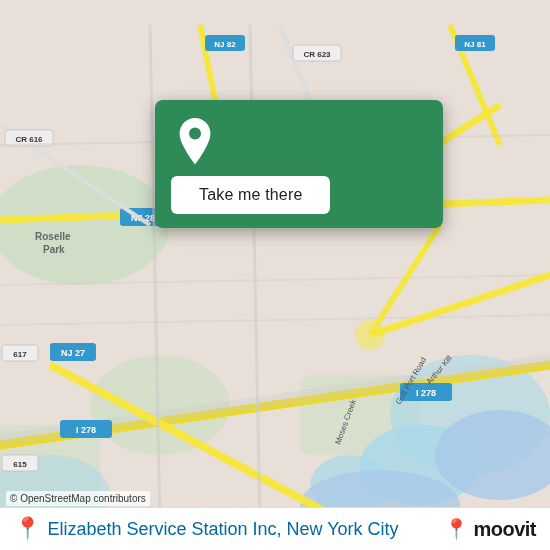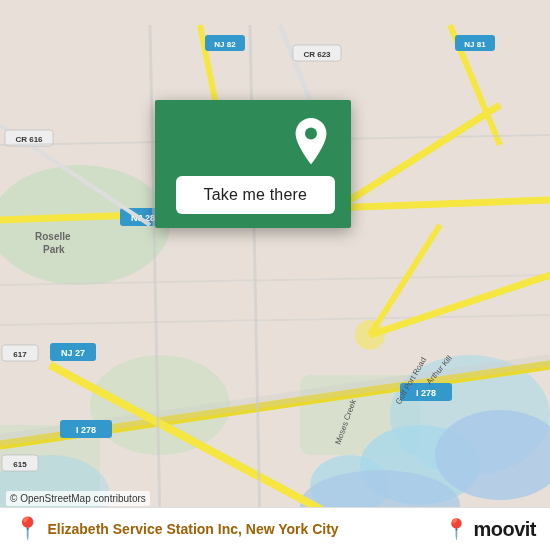--- a/index.html
+++ b/index.html
@@ -25,27 +25,27 @@
       position: absolute;
       top: 0; left: 0;
       width: 100%; height: 100%;
     }
 
     
     #popup-card {
       position: absolute;
       top: 100px;
       left: 155px;
-      width: 196px;
+      width: 288px;
       background: #2e8b57;
-      border-radius: 2px;
+      border-radius: 8px;
       padding: 18px 16px 14px 16px;
       display: flex;
       flex-direction: column;
-      align-items: flex-end;
+      align-items: flex-start;
       box-shadow: 0 4px 16px rgba(0,0,0,0.35);
       z-index: 10;
     }
 
     #pin-icon {
       width: 48px;
       height: 48px;
       margin-bottom: 10px;
     }
 
@@ -84,23 +84,23 @@
     }
 
     #location-pin-small {
       color: #e8432d;
       font-size: 22px;
       margin-right: 6px;
       line-height: 1;
     }
 
     #location-name {
-      font-size: 14px;
-      color: #a16207;
-      font-weight: 700;
+      font-size: 18px;
+      color: #0369a1;
+      font-weight: 400;
     }
 
     #moovit-logo {
       display: flex;
       align-items: center;
       gap: 4px;
     }
 
     #moovit-text {
       font-size: 20px;

